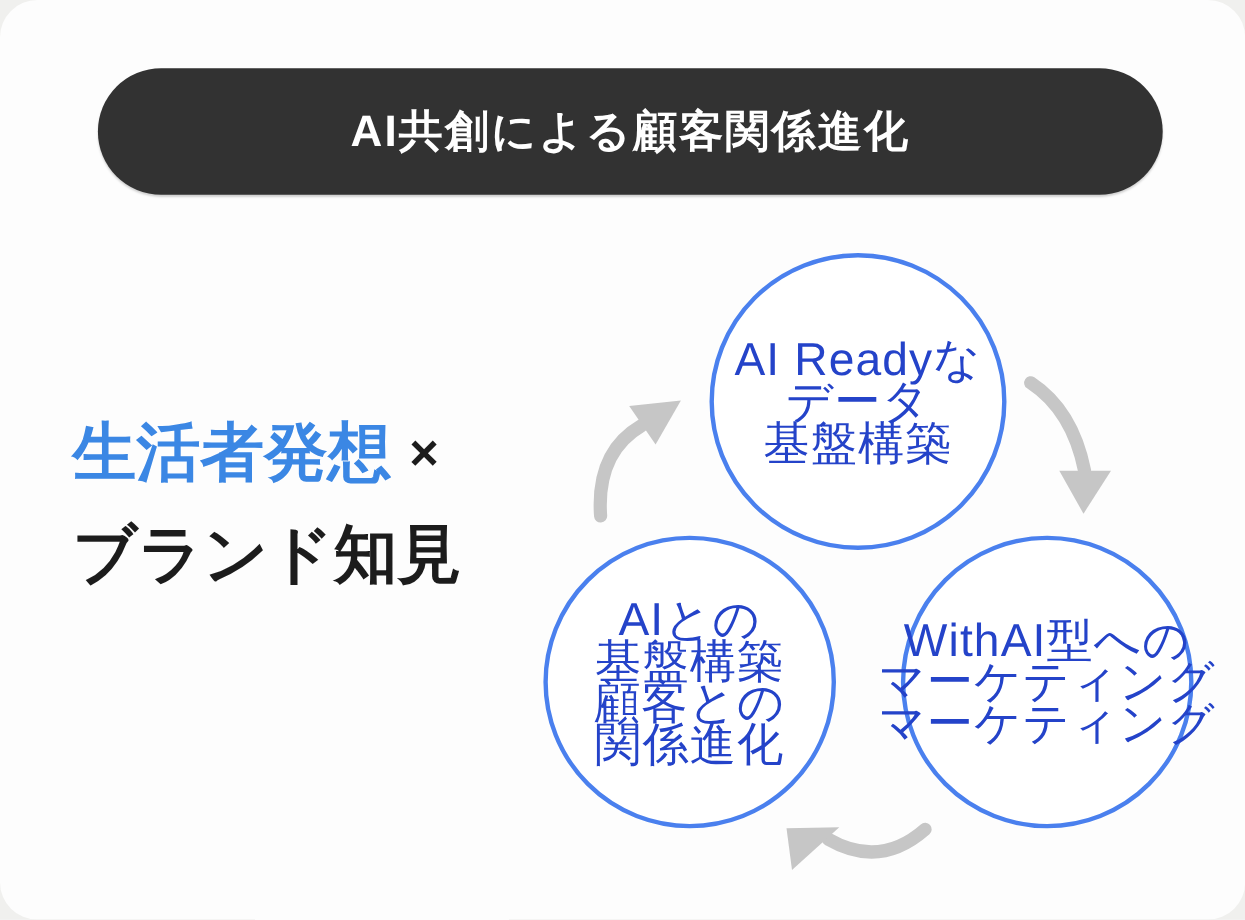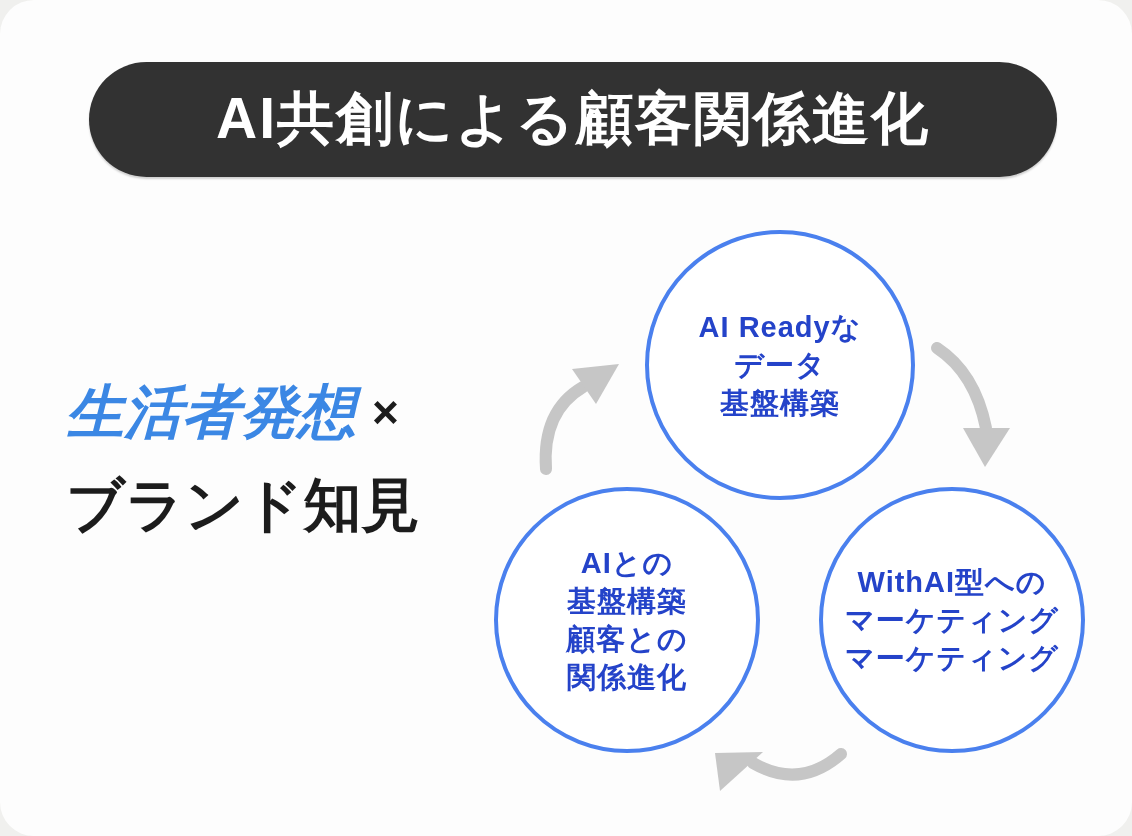--- a/index.html
+++ b/index.html
@@ -9,47 +9,47 @@
     font-family:"Liberation Sans","DejaVu Sans",sans-serif;
   }
 
   .banner {
     position:absolute; left:89px; top:62px; width:968px; height:115px;
     background:var(--banner-bg,#323232); border-radius:58px;
     display:flex; align-items:center; justify-content:center;
     box-shadow:0 2px 2px rgba(0,0,0,0.18);
   }
   .banner-text {
-    color:var(--banner-text,#fff); font-size:57px; font-weight:700; letter-spacing:2px;
+    color:var(--banner-text,#fff); font-size:40px; font-weight:700; letter-spacing:2px;
     white-space:nowrap;
   }
 
   .headline {
     position:absolute; left:66px; top:366px;
     font-size:58px; font-weight:700; line-height:1.6;
     color:var(--headline-dark,#1c1c1c); white-space:nowrap;
   }
-  .headline .blue { color:var(--headline-blue,#3b87e4);font-style:italic; }
+  .headline .blue { color:var(--headline-blue,#3b87e4); }
   .headline .op  { font-size:46px; font-weight:900; margin-left:16px; vertical-align:4px; }
 
   .arrows { position:absolute; left:0; top:0; width:1132px; height:836px; }
   .arrow-path { fill:none; stroke:var(--arrow-gray,#c6c6c6); stroke-width:12; stroke-linecap:round; }
   .arrow-head { fill:var(--arrow-gray,#c6c6c6); }
 
   .circle {
     position:absolute; box-sizing:border-box;
     border:4px solid var(--circle-border,#4a80ee); border-radius:50%;
     background:#fff;
     display:flex; align-items:center; justify-content:center; text-align:center;
   }
   .c-top   { left:645px; top:230px; width:270px; height:270px; }
   .c-right { left:819px; top:487px; width:266px; height:266px; }
   .c-left  { left:494px; top:487px; width:266px; height:266px; }
   .circle-text {
-    font-size:29px; line-height:38px; font-weight:700; letter-spacing:1px;
+    font-size:42px; line-height:38px; font-weight:400; letter-spacing:1px;
     color:var(--circle-text,#2443c9); white-space:nowrap;
   }
 </style>
 </head>
 <body>
 
 <div class="card">
 
   <div class="banner">
     <span class="banner-text">AI共創による顧客関係進化</span>

